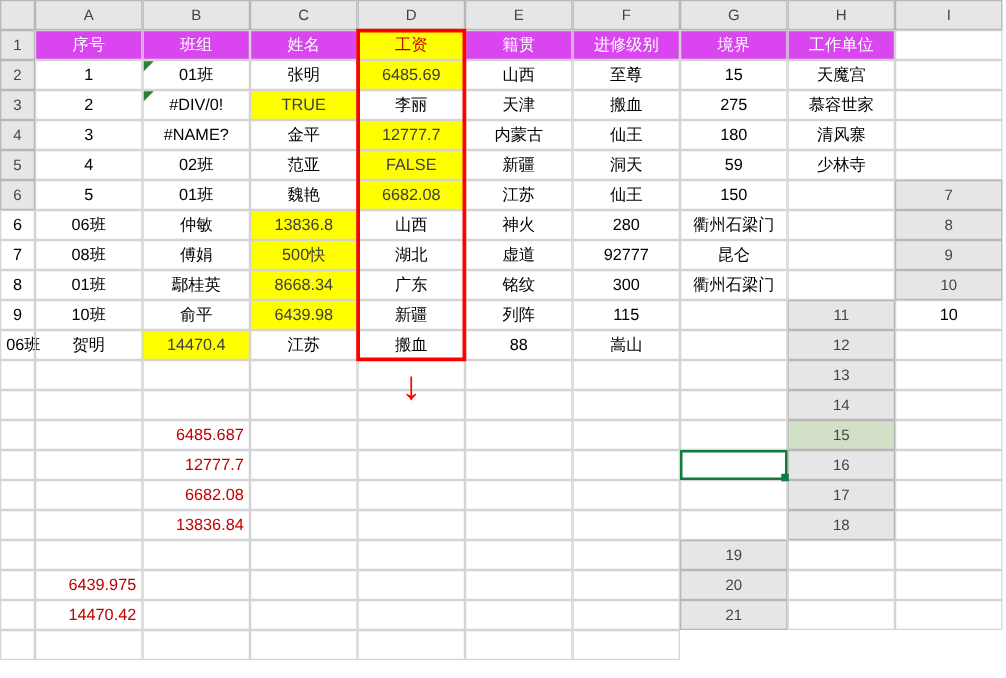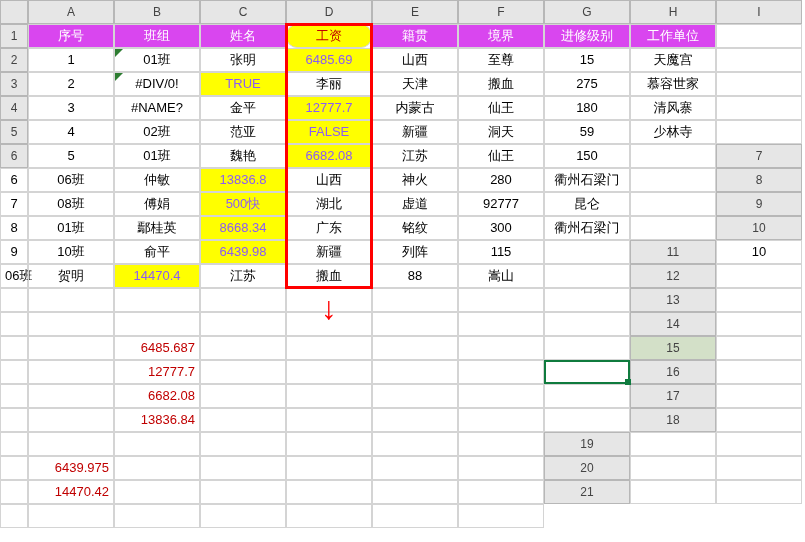--- a/index.html
+++ b/index.html
@@ -50,25 +50,24 @@
   }
   .thead {
     background: #d946ef;
     color: #fff;
     font-weight: 500;
   }
   .thead-d {
     background: #ffff00;
     color: #c00000;
     font-weight: 500;
-    border-radius: 11px;
   }
   .dcell {
     background: #ffff00;
-    color: #8b5cf6;
+    color: #404040;
   }
   .errmark::before {
     content: "";
     position: absolute;
     left: 0; top: 0;
     border-top: 8px solid #2e7d32;
     border-right: 8px solid transparent;
   }
   .redright {
     color: #c00000;
@@ -108,22 +107,22 @@
     <div class="hdr">F</div>
     <div class="hdr">G</div>
     <div class="hdr">H</div>
     <div class="hdr">I</div>
     <div class="rowhdr">1</div>
     <div class="cell thead">序号</div>
     <div class="cell thead">班组</div>
     <div class="cell thead">姓名</div>
     <div class="cell thead-d">工资</div>
     <div class="cell thead">籍贯</div>
+    <div class="cell thead">进修级别</div>
     <div class="cell thead">境界</div>
-    <div class="cell thead">进修级别</div>
     <div class="cell thead">工作单位</div>
     <div class="cell"></div>
     <div class="rowhdr">2</div>
     <div class="cell">1</div>
     <div class="cell errmark">01班</div>
     <div class="cell">张明</div>
     <div class="cell dcell">6485.69</div>
     <div class="cell">山西</div>
     <div class="cell">至尊</div>
     <div class="cell">15</div>

